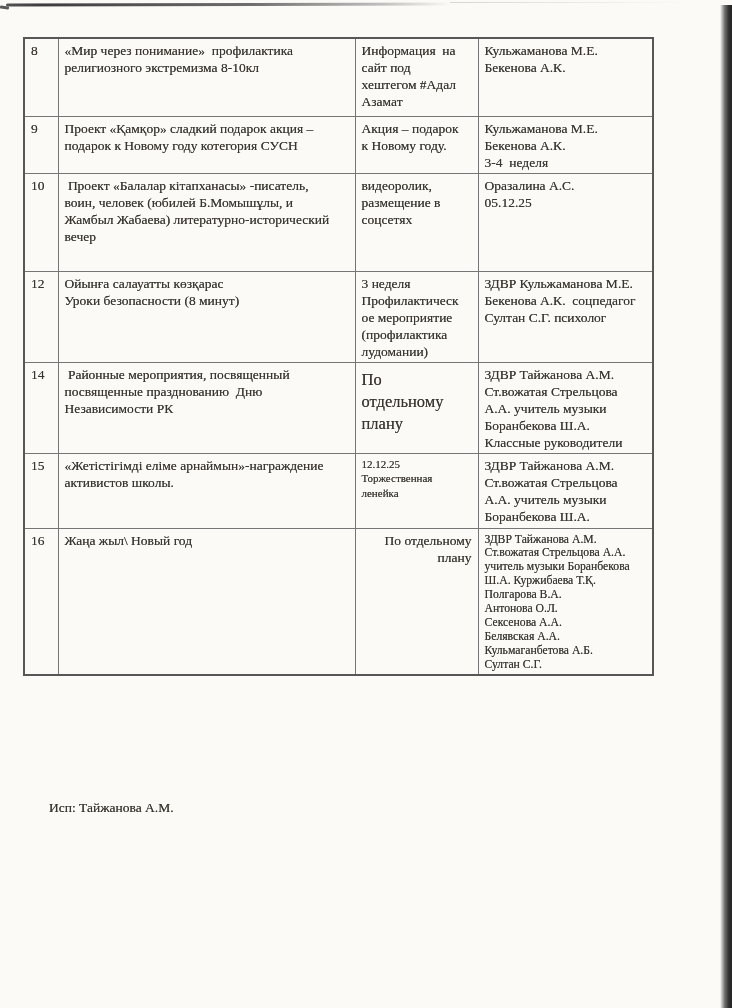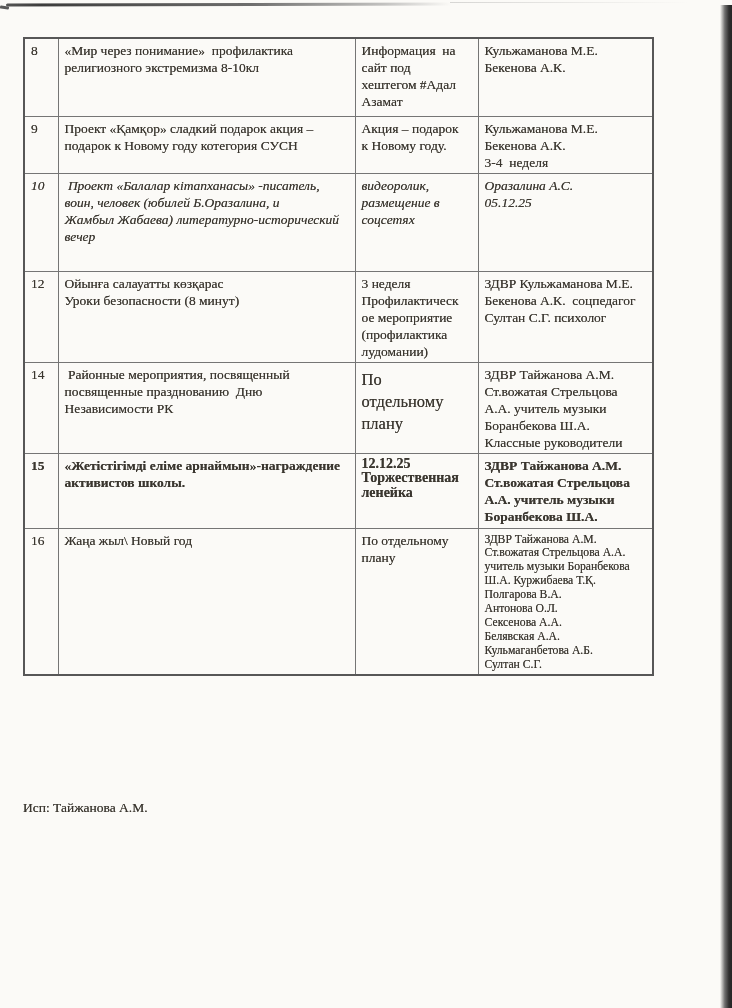--- a/index.html
+++ b/index.html
@@ -40,34 +40,34 @@
     vertical-align:top;
     padding:3px 6px 2px 6px;
     font-size:13.5px;line-height:17px;
     white-space:pre-wrap;
     overflow:hidden;
     text-shadow:0 0 .35px rgba(58,54,47,.75);
   }
   .c-num{padding-left:8px;font-size:14px;}
   .r8 {height:78px;}
   .r9 {height:57px;}
-  .r10{height:98px;font-style:italic;}
+  .r10{height:98px;}
   .r11{height:75px;}
   .r12{height:82px;padding-left:36px;}
   .r13{height:55px;}
   .r14{height:91px;margin-left:48px;}
-  .r15{height:75px;font-weight:bold;}
+  .r15{height:75px;}
   .r16{height:146px;margin-top:16px;}
   .r10 td,.r11 td,.r15 td{border-bottom-width:2px;border-bottom-color:#5c5c5c;}
   .r14 .c-format{font-size:16.5px;line-height:22px;padding-top:6px;}
-  .r15 .c-format{font-size:14px;line-height:14.5px;}
-  .r16 .c-format{text-align:left;}
+  .r15 .c-format{font-size:11px;line-height:14.5px;}
+  .r16 .c-format{text-align:right;}
   .r16 .c-resp{font-size:11.7px;line-height:13.9px;padding-top:4px;}
   .footer{
-    position:absolute;left:23px;top:799px;
+    position:absolute;left:49px;top:799px;
     font-size:13.5px;line-height:17px;
     text-shadow:0 0 .35px rgba(58,54,47,.75);
   }
 </style>
 </head>
 <body>
 
 <div class="scan">
 
   <div class="streak-main"></div>
@@ -100,21 +100,21 @@
 подарок к Новому году котегория СУСН</td>
         <td class="c-format">Акция – подарок
 к Новому году.</td>
         <td class="c-resp">Кульжаманова М.Е.
 Бекенова А.К.
 3-4  неделя</td>
       </tr>
       <tr class="r10">
         <td class="c-num">10</td>
         <td class="c-activity"> Проект «Балалар кітапханасы» -писатель,
-воин, человек (юбилей Б.Оразалина, и
+воин, человек (юбилей Б.Момышұлы, и
 Жамбыл Жабаева) литературно-исторический
 вечер</td>
         <td class="c-format">видеоролик,
 размещение в
 соцсетях</td>
         <td class="c-resp">Оразалина А.С.
 05.12.25</td>
       </tr>
       <tr class="r12">
         <td class="c-num">12</td>

